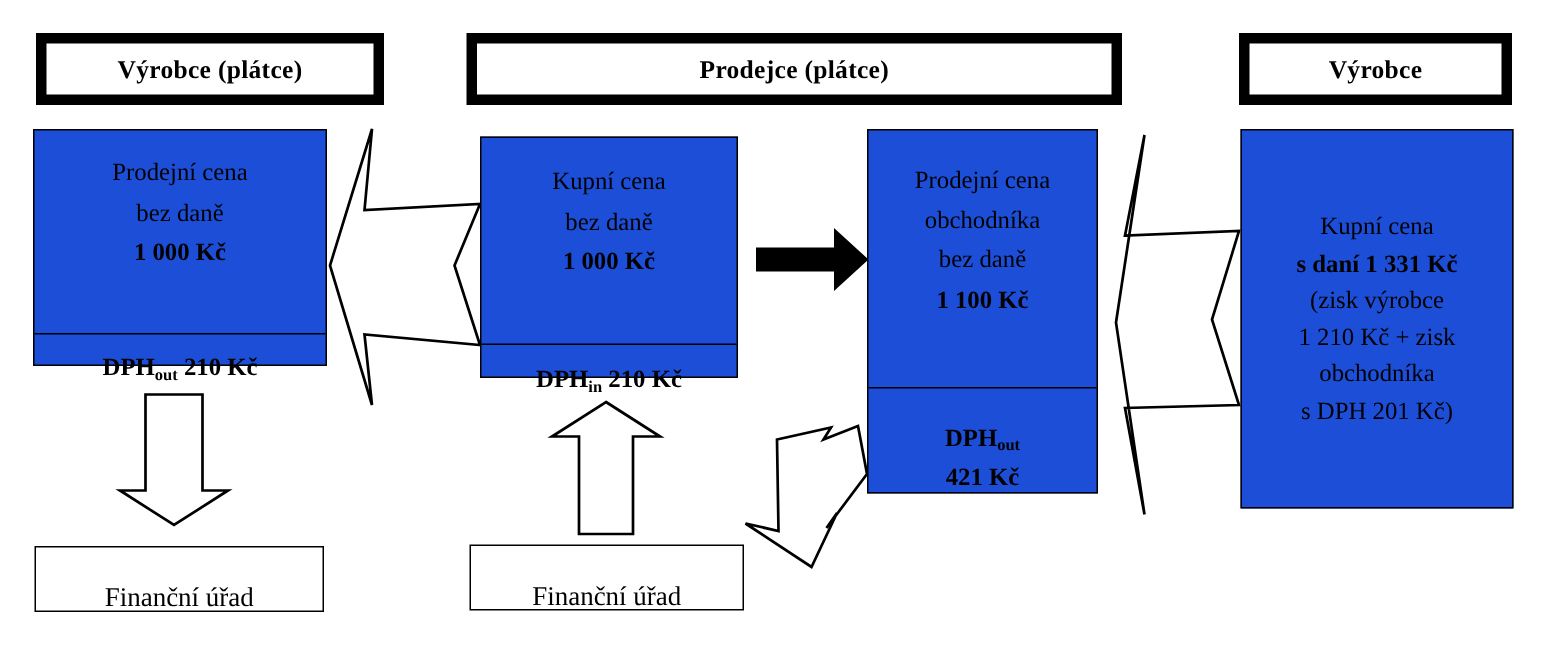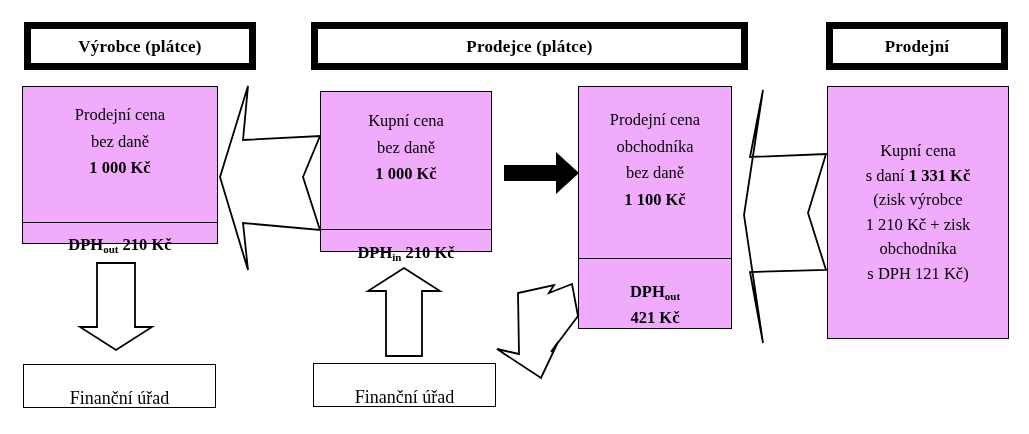--- a/index.html
+++ b/index.html
@@ -39,21 +39,21 @@
     font-weight: bold;
     font-size: 17px;
     letter-spacing: 0.2px;
     line-height: 1;
   }
 
   
   .box {
     position: absolute;
     border: 1.6px solid #000000;
-    background: #f0abfc;
+    background: #1d4ed8;
     box-sizing: border-box;
   }
   .cell {
     display: flex;
     flex-direction: column;
     align-items: center;
     justify-content: center;
     box-sizing: border-box;
     width: 100%;
   }
@@ -142,21 +142,21 @@
   </div>
 
   <div class="header-box" style="left:311px; top:22px; width:437px; height:48px;">
     <div class="plate">
       <span>Prodejce (plátce)</span>
     </div>
   </div>
 
   <div class="header-box" style="left:826px; top:22px; width:182px; height:48px;">
     <div class="plate">
-      <span>Prodejní</span>
+      <span>Výrobce</span>
     </div>
   </div>
 
   <div class="box" style="left:22px; top:86px; width:196px; height:158px;">
     <div class="cell" style="height:110px;">
       <p class="line">Prodejní cena</p>
       <p class="line">bez daně</p>
       <p class="line b">1 000 Kč</p>
     </div>
     <div class="cell divider-top" style="height:45px;">
@@ -184,25 +184,25 @@
     </div>
     <div class="cell divider-top" style="height:93px;">
       <p class="line b"><span>DPH</span><sub>out</sub></p>
       <p class="line b">421 Kč</p>
     </div>
   </div>
 
   <div class="box" style="left:827px; top:86px; width:182px; height:253px;">
     <div class="cell" style="height:100%; justify-content:center;">
       <p class="line" style="padding:4px 0;">Kupní cena</p>
-      <p class="line" style="padding:4px 0;"><span>s daní </span><b>1 331 Kč</b></p>
+      <p class="line" style="padding:4px 0;font-weight:bold;"><span>s daní </span><b>1 331 Kč</b></p>
       <p class="line" style="padding:4px 0;">(zisk výrobce</p>
       <p class="line" style="padding:4px 0;">1 210 Kč + zisk</p>
       <p class="line" style="padding:4px 0;">obchodníka</p>
-      <p class="line" style="padding:4px 0;">s DPH 121 Kč)</p>
+      <p class="line" style="padding:4px 0;">s DPH 201 Kč)</p>
     </div>
   </div>
 
   <div class="label-box" style="left:23px; top:364px; width:193px; height:44px;">
     <span>Finanční úřad</span>
   </div>
 
   <div class="label-box" style="left:313px; top:363px; width:183px; height:44px;">
     <span>Finanční úřad</span>
   </div>

